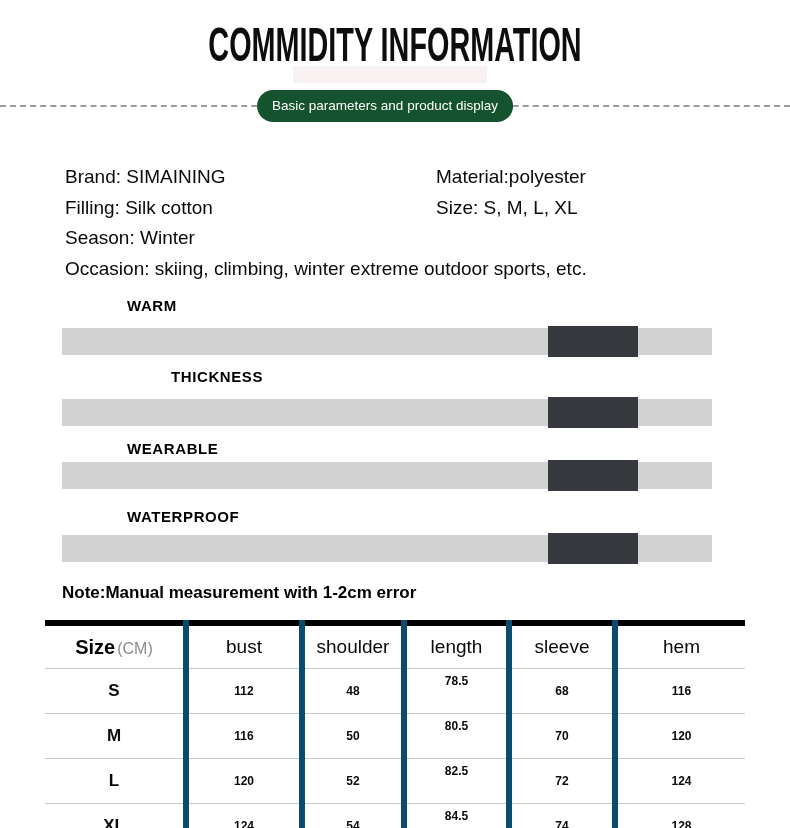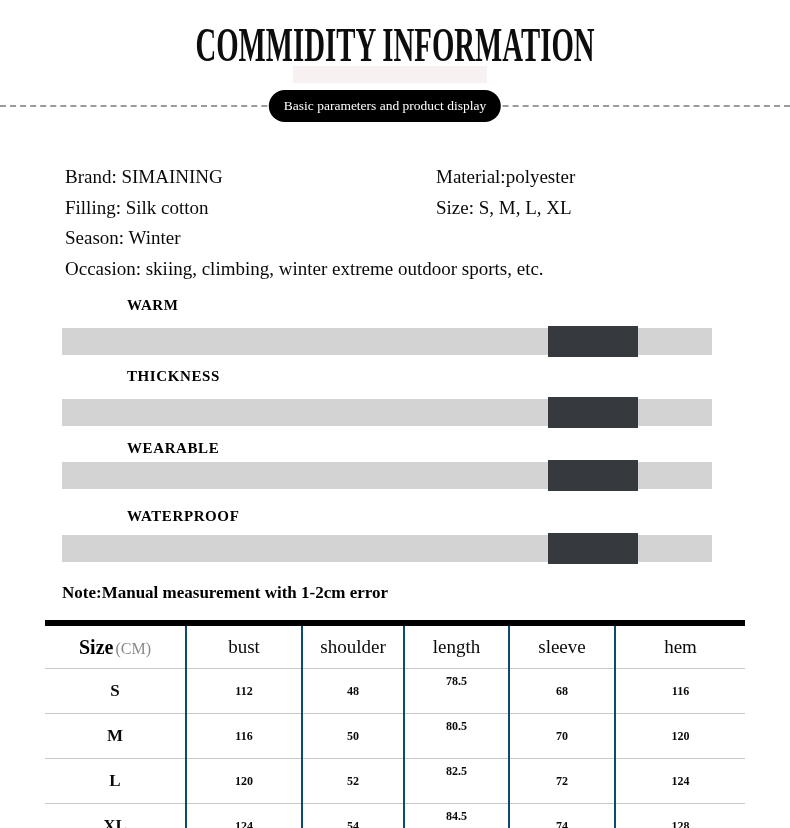--- a/index.html
+++ b/index.html
@@ -1,61 +1,61 @@
 <!DOCTYPE html>
 <html><head>
 <meta charset="utf-8">
 <style>
   html,body { margin:0; padding:0; background:#ffffff; }
   .page {
     position:relative; width:790px; height:828px; overflow:hidden;
-    background:#ffffff; font-family:Liberation Serif, serif; color:#111;
+    background:#ffffff; font-family:Liberation Sans, sans-serif; color:#111;
   }
 
   
   .title {
     position:absolute; top:22px; left:0; width:790px; text-align:center;
     font-size:48px; line-height:46px; font-weight:bold; color:#0d0d0d;
     transform:scaleX(0.60); transform-origin:50% 50%; white-space:nowrap;
     letter-spacing:0px;
   }
   .pink-bar { position:absolute; left:293px; top:66px; width:194px; height:17px; background:#f8f1f1; }
   .dashed-line { position:absolute; left:0; top:105px; width:790px; height:0; border-top:2px dashed #9b9b9b; }
   .pill {
     position:absolute; top:90px; left:385px; transform:translateX(-50%);
     height:32px; line-height:32px; padding:0 15px; border-radius:17px;
-    background:#000000; color:#ffffff; font-size:13.5px; white-space:nowrap; z-index:2;
+    background:#14532d; color:#ffffff; font-size:13.5px; white-space:nowrap; z-index:2;
   }
 
   
   .details-left  { position:absolute; left:65px;  top:162px; font-size:19px; line-height:30.5px; color:#0a0a0a; }
   .details-right { position:absolute; left:413px; top:162px; font-size:19px; line-height:30.5px; color:#0a0a0a;margin-left:23px; }
 
   
   .rating-label {
     position:absolute; left:127px; font-size:15px; font-weight:bold;
     color:#000000; letter-spacing:0.6px;
   }
-  .rl-0 { top:297px; } .rl-1 { top:368px; } .rl-2 { top:440px; } .rl-3 { top:508px; }
+  .rl-0 { top:297px; } .rl-1 { top:368px;margin-left:44px; } .rl-2 { top:440px; } .rl-3 { top:508px; }
   .bar { position:absolute; left:62px; width:650px; height:27px; background:#d3d3d3; }
   .bar-0 { top:328px; } .bar-1 { top:399px; } .bar-2 { top:462px; } .bar-3 { top:535px; }
   .bar-fill { position:absolute; left:486px; top:-2px; width:90px; height:31px; background:#36393d; }
 
   
   .note { position:absolute; left:62px; top:583px; font-size:17px; font-weight:bold; color:#000; }
 
   
   .table-wrap { position:absolute; left:45px; top:620px; width:700px; }
   table.size-table {
     border-collapse:collapse; width:700px; table-layout:fixed;
     border-top:6px solid #000000;
   }
   .size-table th, .size-table td {
     text-align:center; vertical-align:middle; padding:0;
-    border-left:2px solid #0c4a6e; overflow:hidden;
+    border-left:6px solid #0c4a6e; overflow:hidden;
   }
   .size-table th:first-child, .size-table td:first-child { border-left:none; }
   .size-table thead th { height:42px; font-size:19px; font-weight:normal; color:#0a0a0a; }
   .size-table thead th .size-word { font-weight:bold; font-size:20px; color:#000; }
   .size-table thead th .cm-word { font-size:16px; color:#8a8a8a; margin-left:2px; }
   .size-table tbody td { height:39px; border-top:1px solid #c9c9c9; font-size:12px; font-weight:bold; color:#0a0a0a; }
   .size-table tbody td.size-cell { font-size:17px; }
   .size-table tbody td.len-cell { vertical-align:top; padding-top:5px; }
 </style>
 </head>

